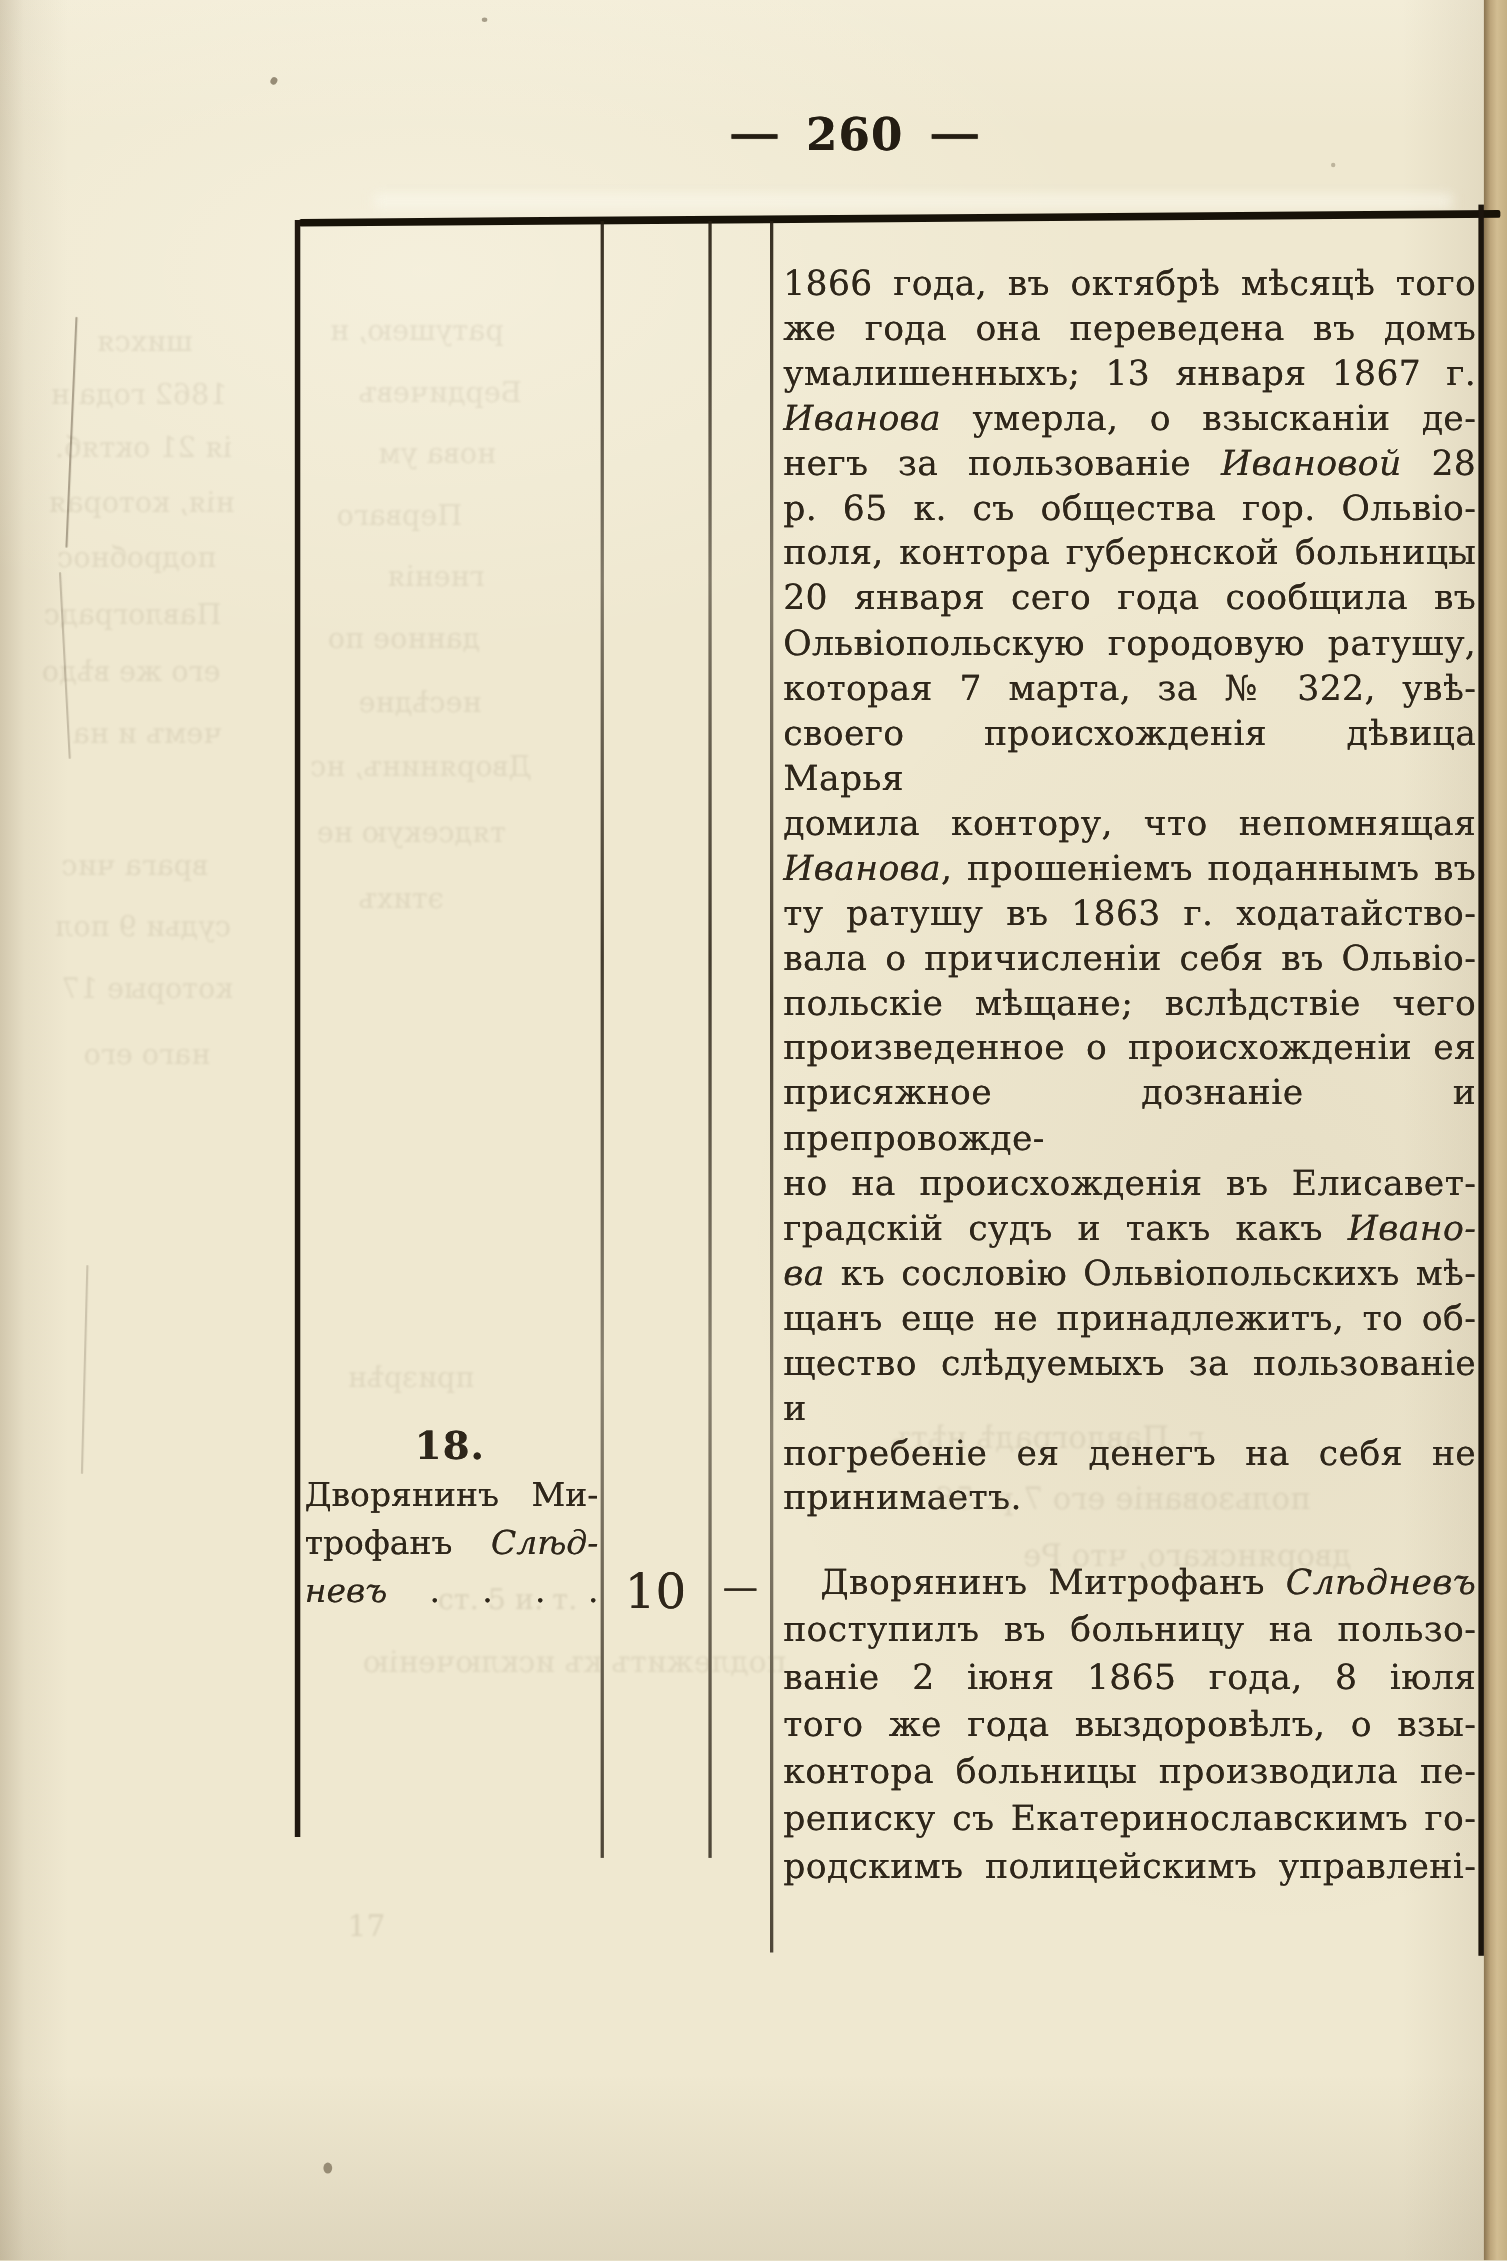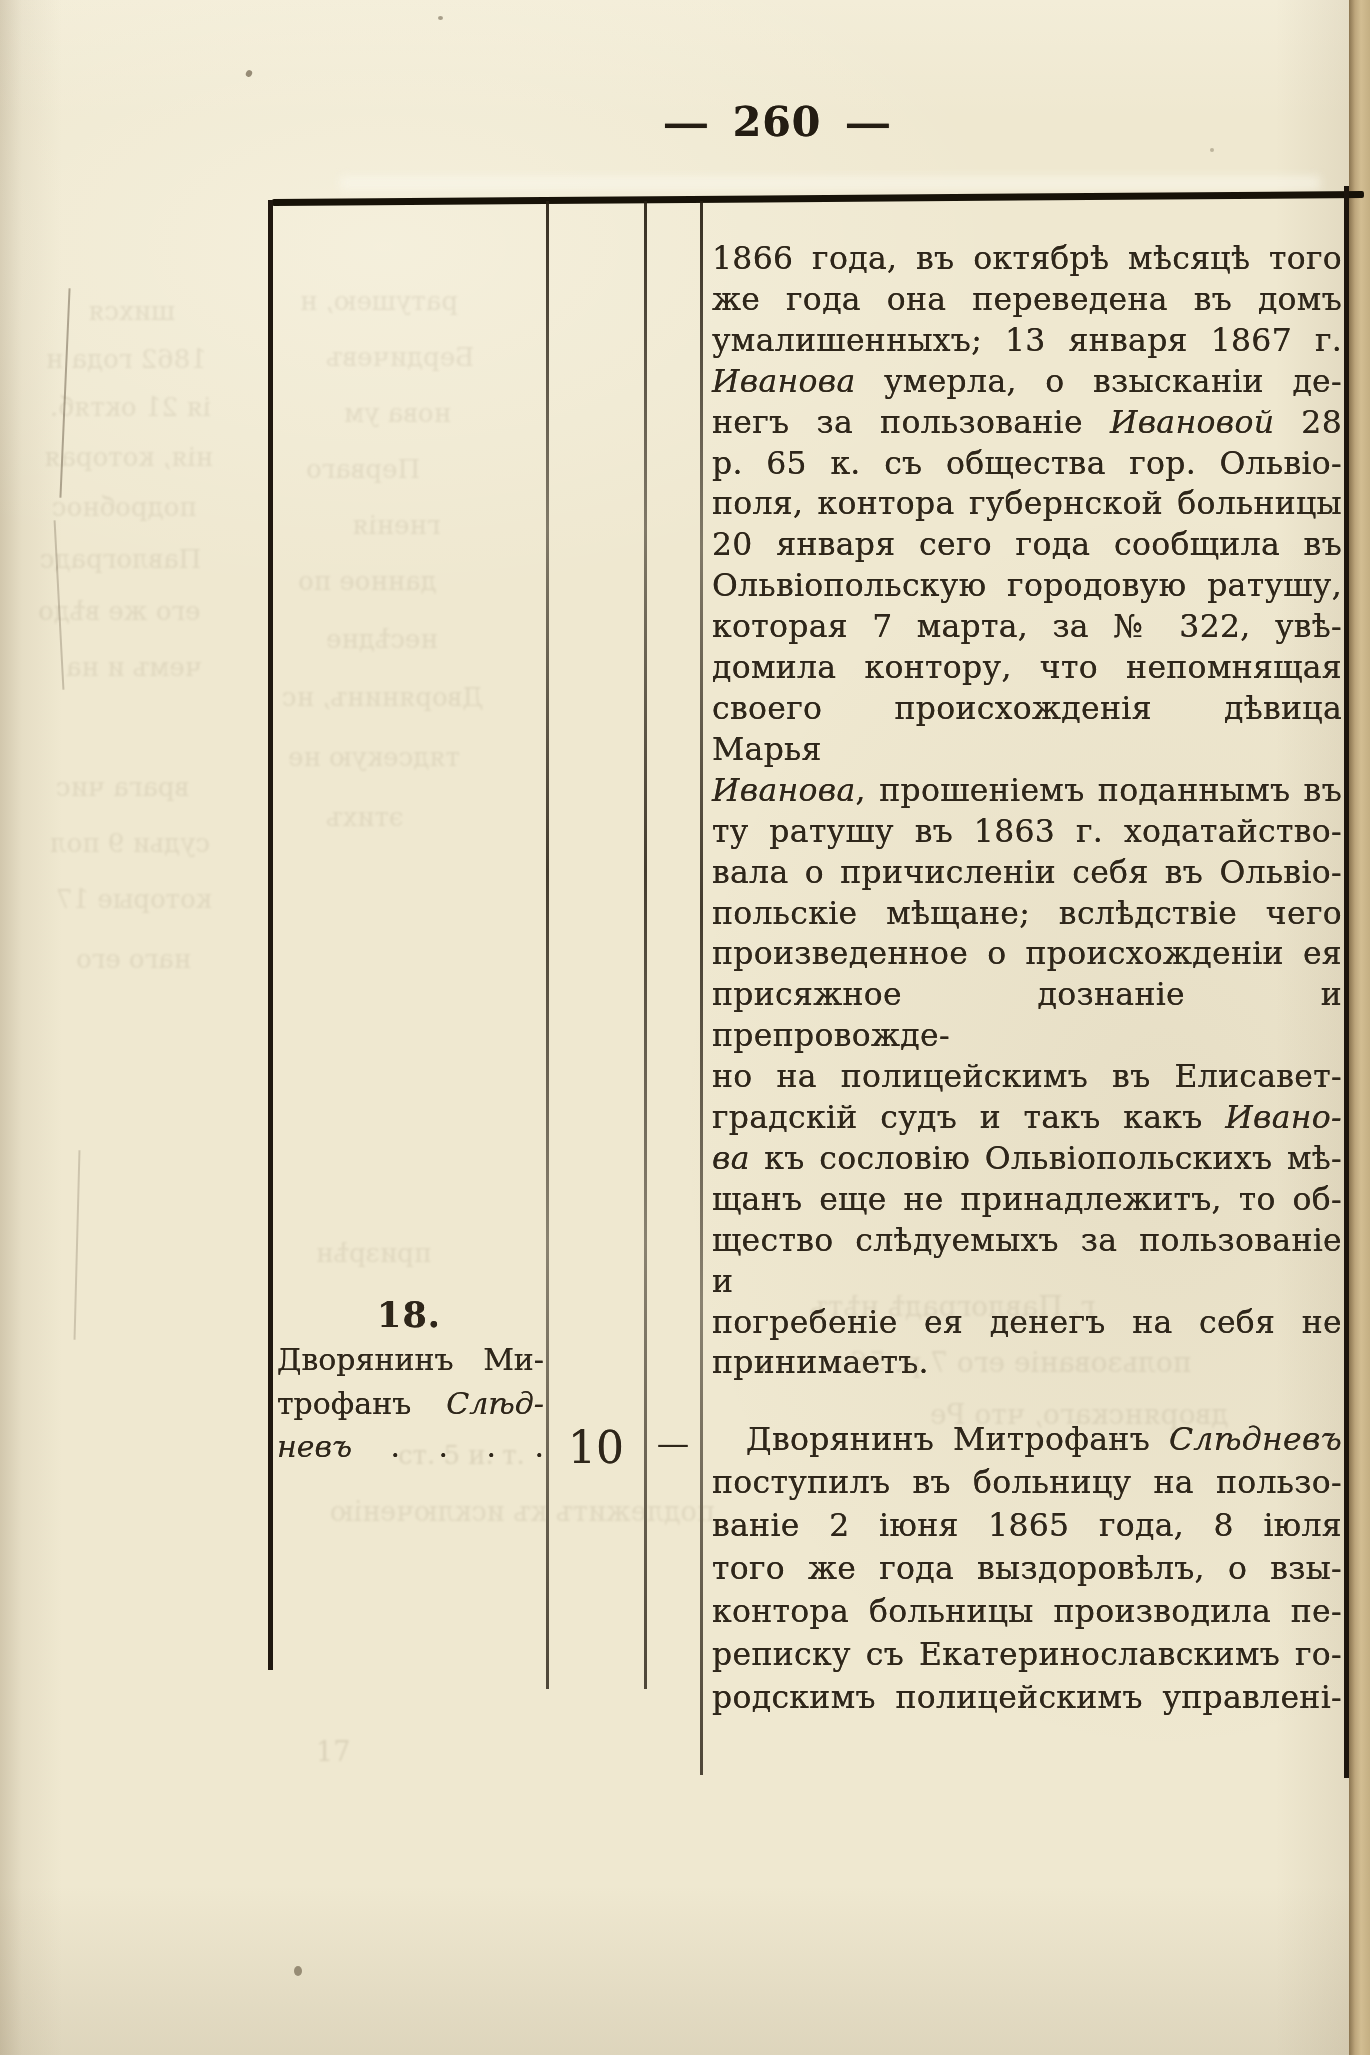--- a/index.html
+++ b/index.html
@@ -101,29 +101,29 @@
       <div class="tline">1866 года, въ октябрѣ мѣсяцѣ того</div>
       <div class="tline">же года она переведена въ домъ</div>
       <div class="tline">умалишенныхъ; 13 января 1867 г.</div>
       <div class="tline"><i>Иванова</i> умерла, о взысканіи де-</div>
       <div class="tline">негъ за пользованіе <i>Ивановой</i> 28</div>
       <div class="tline">р. 65 к. съ общества гор. Ольвіо-</div>
       <div class="tline">поля, контора губернской больницы</div>
       <div class="tline">20 января сего года сообщила въ</div>
       <div class="tline">Ольвіопольскую городовую ратушу,</div>
       <div class="tline">которая 7 марта, за № 322, увѣ-</div>
+      <div class="tline">своего происхожденія дѣвица Марья</div>
       <div class="tline">домила контору, что непомнящая</div>
-      <div class="tline">своего происхожденія дѣвица Марья</div>
       <div class="tline"><i>Иванова</i>, прошеніемъ поданнымъ въ</div>
       <div class="tline">ту ратушу въ 1863 г. ходатайство-</div>
       <div class="tline">вала о причисленіи себя въ Ольвіо-</div>
       <div class="tline">польскіе мѣщане; вслѣдствіе чего</div>
       <div class="tline">произведенное о происхожденіи ея</div>
       <div class="tline">присяжное дознаніе и препровожде-</div>
-      <div class="tline">но на полицейскимъ въ Елисавет-</div>
+      <div class="tline">но на происхожденія въ Елисавет-</div>
       <div class="tline">градскій судъ и такъ какъ <i>Ивано-</i></div>
       <div class="tline"><i>ва</i> къ сословію Ольвіопольскихъ мѣ-</div>
       <div class="tline">щанъ еще не принадлежитъ, то об-</div>
       <div class="tline">щество слѣдуемыхъ за пользованіе и</div>
       <div class="tline">погребеніе ея денегъ на себя не</div>
       <div class="tline">принимаетъ.</div>
     </div>
   <div class="case case2">
       <div class="tline">Дворянинъ Митрофанъ <i>Слѣдневъ</i></div>
       <div class="tline">поступилъ въ больницу на пользо-</div>

